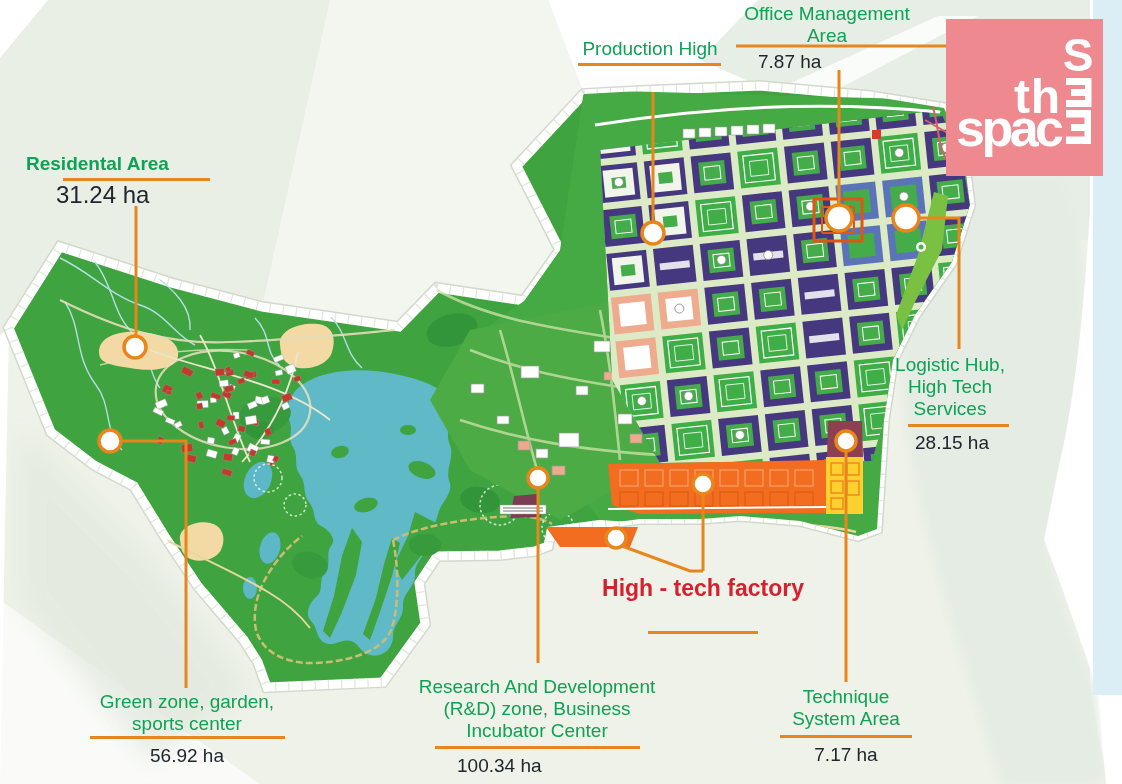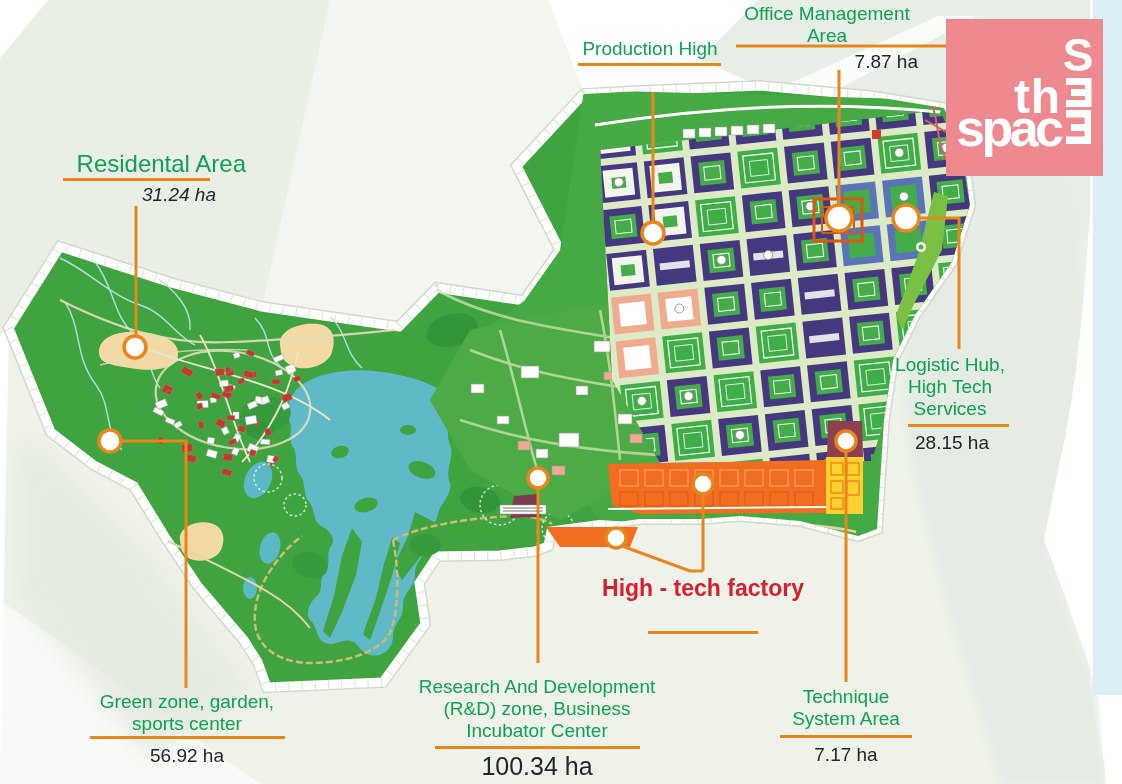--- a/index.html
+++ b/index.html
@@ -539,52 +539,52 @@
 </g>
 
 <g fill="#ffffff">
 <rect x="1084.5" y="110" width="6.5" height="34"></rect>
 <rect x="1066" y="110" width="19" height="7.5"></rect>
 <rect x="1071" y="124" width="14" height="7"></rect>
 <rect x="1066" y="136.5" width="19" height="7.5"></rect>
 </g>
 </svg>
 
-<div style="position:absolute;left:26px;top:153px;width:220px;text-align:right;color:#0fa155;font-size:24px;font-weight:400;line-height:22px;">Residental Area</div>
+<div style="position:absolute;left:26px;top:153px;width:220px;text-align:left;color:#0fa155;font-size:19px;font-weight:700;line-height:22px;">Residental Area</div>
 
 <div style="position:absolute;left:63px;top:178px;width:147px;height:3px;background:#e8861c;"></div>
 
-<div style="position:absolute;left:56px;top:184px;width:160px;text-align:right;color:#20262e;font-size:19px;font-weight:400;line-height:22px;font-style:italic;">31.24 ha</div>
+<div style="position:absolute;left:56px;top:184px;width:160px;text-align:left;color:#20262e;font-size:24px;font-weight:400;line-height:22px;">31.24 ha</div>
 
 <div style="position:absolute;left:540px;top:38px;width:220px;text-align:center;color:#0fa155;font-size:19px;font-weight:400;line-height:22px;">Production High</div>
 
 <div style="position:absolute;left:578px;top:63px;width:143px;height:3px;background:#e8861c;"></div>
 
 
 <div style="position:absolute;left:697px;top:3px;width:260px;text-align:center;color:#0fa155;font-size:19px;font-weight:400;line-height:22px;">Office Management<br>Area</div>
 
-<div style="position:absolute;left:758px;top:51px;width:160px;text-align:right;color:#20262e;font-size:19px;font-weight:400;line-height:22px;">7.87 ha</div>
+<div style="position:absolute;left:758px;top:51px;width:160px;text-align:left;color:#20262e;font-size:19px;font-weight:400;line-height:22px;">7.87 ha</div>
 
 <div style="position:absolute;left:850px;top:354px;width:200px;text-align:center;color:#0fa155;font-size:19px;font-weight:400;line-height:22px;">Logistic Hub,<br>High Tech<br>Services</div>
 
 <div style="position:absolute;left:908px;top:424px;width:101px;height:3px;background:#e8861c;"></div>
 
 <div style="position:absolute;left:872px;top:432px;width:160px;text-align:center;color:#20262e;font-size:19px;font-weight:400;line-height:22px;">28.15 ha</div>
 
 <div style="position:absolute;left:57px;top:691px;width:260px;text-align:center;color:#0fa155;font-size:19px;font-weight:400;line-height:22px;">Green zone, garden,<br>sports center</div>
 
 <div style="position:absolute;left:90px;top:736px;width:195px;height:3px;background:#e8861c;"></div>
 
 <div style="position:absolute;left:107px;top:745px;width:160px;text-align:center;color:#20262e;font-size:19px;font-weight:400;line-height:22px;">56.92 ha</div>
 
 <div style="position:absolute;left:387px;top:676px;width:300px;text-align:center;color:#0fa155;font-size:19px;font-weight:400;line-height:22px;">Research And Development<br>(R&amp;D) zone, Business<br>Incubator Center</div>
 
 <div style="position:absolute;left:435px;top:746px;width:205px;height:3px;background:#e8861c;"></div>
 
-<div style="position:absolute;left:457px;top:755px;width:160px;text-align:center;color:#20262e;font-size:25px;font-weight:400;line-height:22px;">100.34 ha</div>
+<div style="position:absolute;left:457px;top:755px;width:160px;color:#20262e;font-size:19px;font-weight:400;line-height:22px;">100.34 ha</div>
 
 <div style="position:absolute;left:746px;top:686px;width:200px;text-align:center;color:#0fa155;font-size:19px;font-weight:400;line-height:22px;">Technique<br>System Area</div>
 
 <div style="position:absolute;left:780px;top:735px;width:132px;height:3px;background:#e8861c;"></div>
 
 <div style="position:absolute;left:766px;top:744px;width:160px;text-align:center;color:#20262e;font-size:19px;font-weight:400;line-height:22px;">7.17 ha</div>
 
 <div style="position:absolute;left:533px;top:575px;width:340px;text-align:center;color:#d6202f;font-size:23px;font-weight:700;line-height:27px;">High - tech factory</div>
 
 

